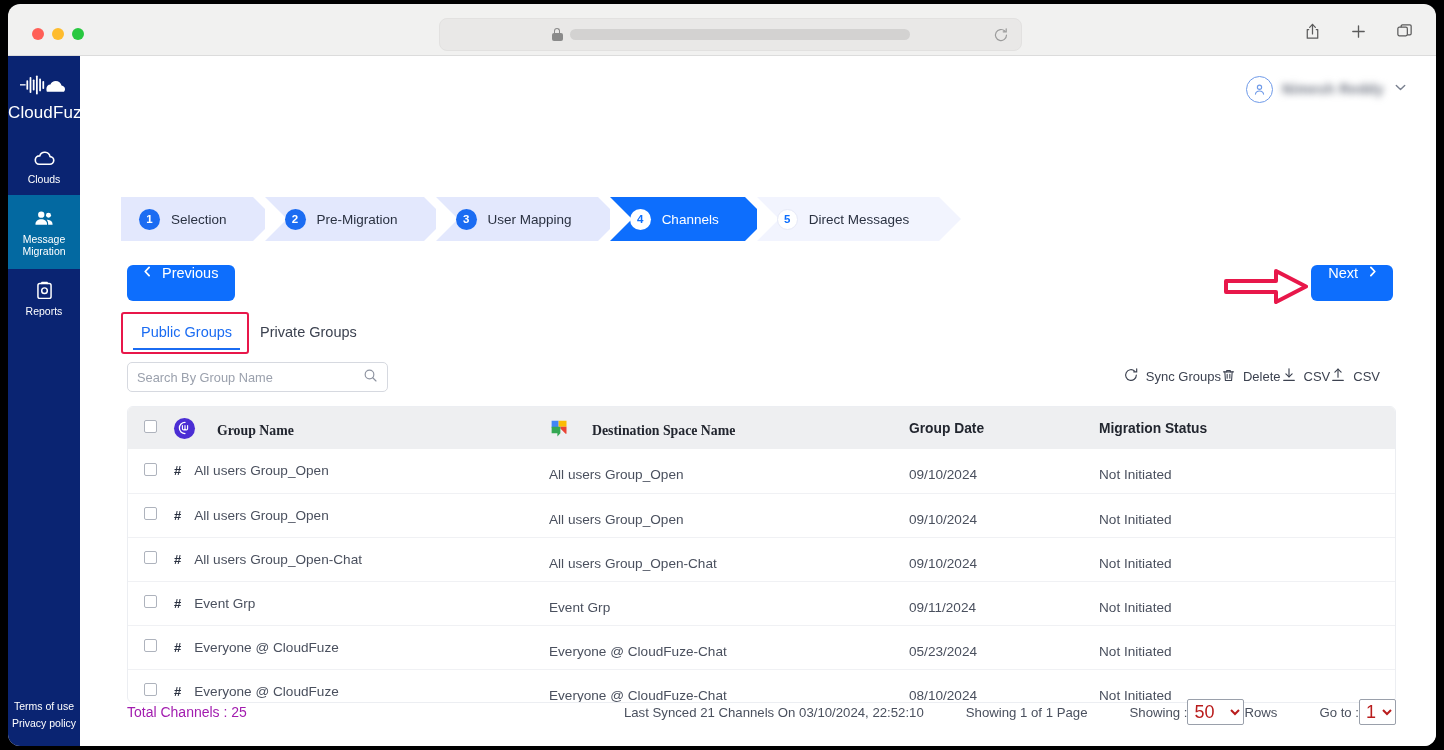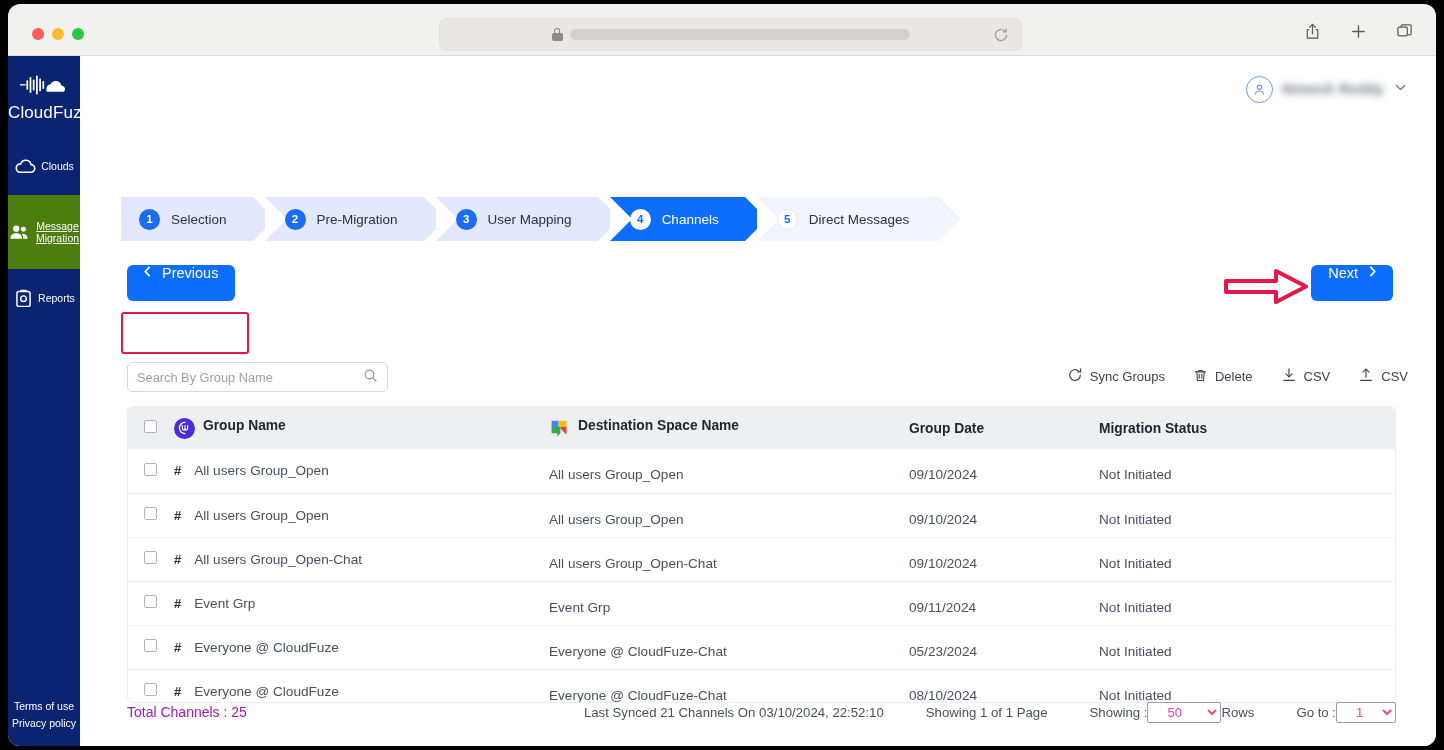--- a/index.html
+++ b/index.html
@@ -55,27 +55,27 @@
   .sidenav {
     position: absolute; left: 0; top: 0; width: 72px; height: 690px;
     background: #0a2472;
     color: #ffffff;
   }
   .brand { padding-top: 16px; text-align: center; }
   .brand .logo { height: 26px; display: flex; align-items: center; justify-content: center; }
   .brand .name { font-size: 17px; margin-top: 5px; letter-spacing: .1px; }
 
   .nav-item {
-    height: 58px; display: flex; flex-direction: row;
+    height: 58px; display: flex; flex-direction: column;
     align-items: center; justify-content: center; gap: 4px;
     font-size: 10.5px; line-height: 12px; text-align: center;
     color: #ffffff; cursor: pointer;
   }
   .nav-item.tall { height: 74px; }
-  .nav-item.active { background: #4d7c0f; text-decoration: underline; }
+  .nav-item.active { background: #0369a1; }
   .nav-item .ico { height: 22px; display: flex; align-items: center; justify-content: center; }
 
   .nav-footer {
     position: absolute; bottom: 14px; left: 0; width: 72px; text-align: center;
     font-size: 10.5px; line-height: 17px;
   }
   .nav-footer a { color: #fff; text-decoration: none; display: block; }
 
   
   .topbar {
@@ -167,42 +167,42 @@
     position: absolute; left: 47px; top: 240px; width: 261px; height: 30px;
     border: 1px solid #d6d9e0; border-radius: 5px; background: #fff;
     display: flex; align-items: center; padding: 0 9px;
   }
   .search-wrap input {
     border: none; outline: none; flex: 1; font-size: 12.8px; color: #4c1d95;
     font-family: "Liberation Sans", sans-serif; background: transparent;
   }
   .search-wrap input::placeholder { color: #9ba1ad; }
 
-  .toolbar { position: absolute; right: 28px; top: 245px; display: flex; gap: 28px; align-items: center; }
+  .toolbar { position: absolute; right: 56px; top: 245px; display: flex; align-items: center; }
   .tool {
     display: flex; align-items: center; gap: 7px; font-size: 13px; color: #3c4250; cursor: pointer;
   }
 
   
   .table-card {
     position: absolute; left: 47px; right: 40px; top: 284px; height: 297px;
     background: #fff; border: 1px solid #eceef2; border-radius: 6px; overflow: hidden;
   }
   table { width: 100%; border-collapse: collapse; table-layout: fixed; }
   thead th {
     background: #eeeff1; height: 42px; text-align: left;
     font-size: 13.8px; font-weight: 700; color: #22262f; padding: 0;
     vertical-align: middle;
   }
   .c-check { width: 46px; padding-left: 16px !important; }
   .c-name  { width: 375px; }
   .c-dest  { width: 360px; }
   .c-date  { width: 190px; }
   .c-stat  { width: auto; margin-left: 8px; }
-  .th-inner { display: flex; align-items: flex-start; gap: 8px; }
+  .th-inner { display: flex; align-items: flex-end; gap: 22px; font-family: Liberation Serif, serif; }
   tbody td {
     height: 44px; font-size: 13.6px; color: #4a505e; padding: 0;
     border-bottom: 1px solid #f0f1f4; vertical-align: middle;
   }
   tbody tr:last-child td { border-bottom: 1px solid #f0f1f4; }
   .cell-name { display: flex; align-items: center; gap: 13px; }
   .hash { color: #2a3141; font-weight: 700; font-size: 13px; }
   .chk {
     width: 13px; height: 13px; border: 1px solid #aeb3bd; border-radius: 2px; background: #fff;
     display: inline-block; cursor: pointer;
@@ -218,22 +218,22 @@
 
   
   .tfoot {
     position: absolute; left: 47px; right: 40px; bottom: 20px; height: 28px;
     display: flex; align-items: center; font-size: 13.2px; color: #4a505e;
   }
   .tfoot .total { font-size: 14px; color: #a21caf; }
   .tfoot .mid { margin-left: auto; display: flex; align-items: center; gap: 42px; }
   .sel-wrap { display: flex; align-items: center; }
   .mini-select {
-    font-family: "Liberation Sans", sans-serif; font-size: 13px; color: #ec4899;
-    border: 1px solid #9aa0ab; border-radius: 2px; background: #fff; padding: 1px 15px;
+    font-family: "Liberation Sans", sans-serif; font-size: 18px; color: #b91c1c;
+    border: 1px solid #9aa0ab; border-radius: 2px; background: #fff; padding: 1px 2px;
   }
 </style>
 </head>
 <body>
 
 <div class="browser">
 
   <div class="chrome-bar">
     <div class="traffic">
       <span class="dot red"></span>
@@ -395,20 +395,28 @@
             </svg>
         </span>
       </button>
 
       <div class="red-arrow">
         <svg viewBox="0 0 84 35" width="84" height="35">
           <path d="M2 12 H52 V2 L82 17.5 L52 33 V23 H2 Z" fill="#ffffff" stroke="#e8174a" stroke-width="4" stroke-linejoin="round"></path>
         </svg>
       </div>
 
+      <div class="tabs">
+        <div class="tab active">
+          <span>Public Groups</span>
+        </div>
+        <div class="tab">
+          <span>Private Groups</span>
+        </div>
+      </div>
       <div class="tab-highlight"></div>
 
       <div class="search-wrap">
         <input type="text" placeholder="Search By Group Name" style="">
         <span>
           <svg viewBox="0 0 18 18" width="15" height="15" fill="none" stroke="#8d93a0" stroke-width="1.4" stroke-linecap="round">
             <circle cx="7.8" cy="7.8" r="5.2"></circle>
               <path d="M11.7 11.7 15.6 15.6"></path>
           </svg>
         </span>

